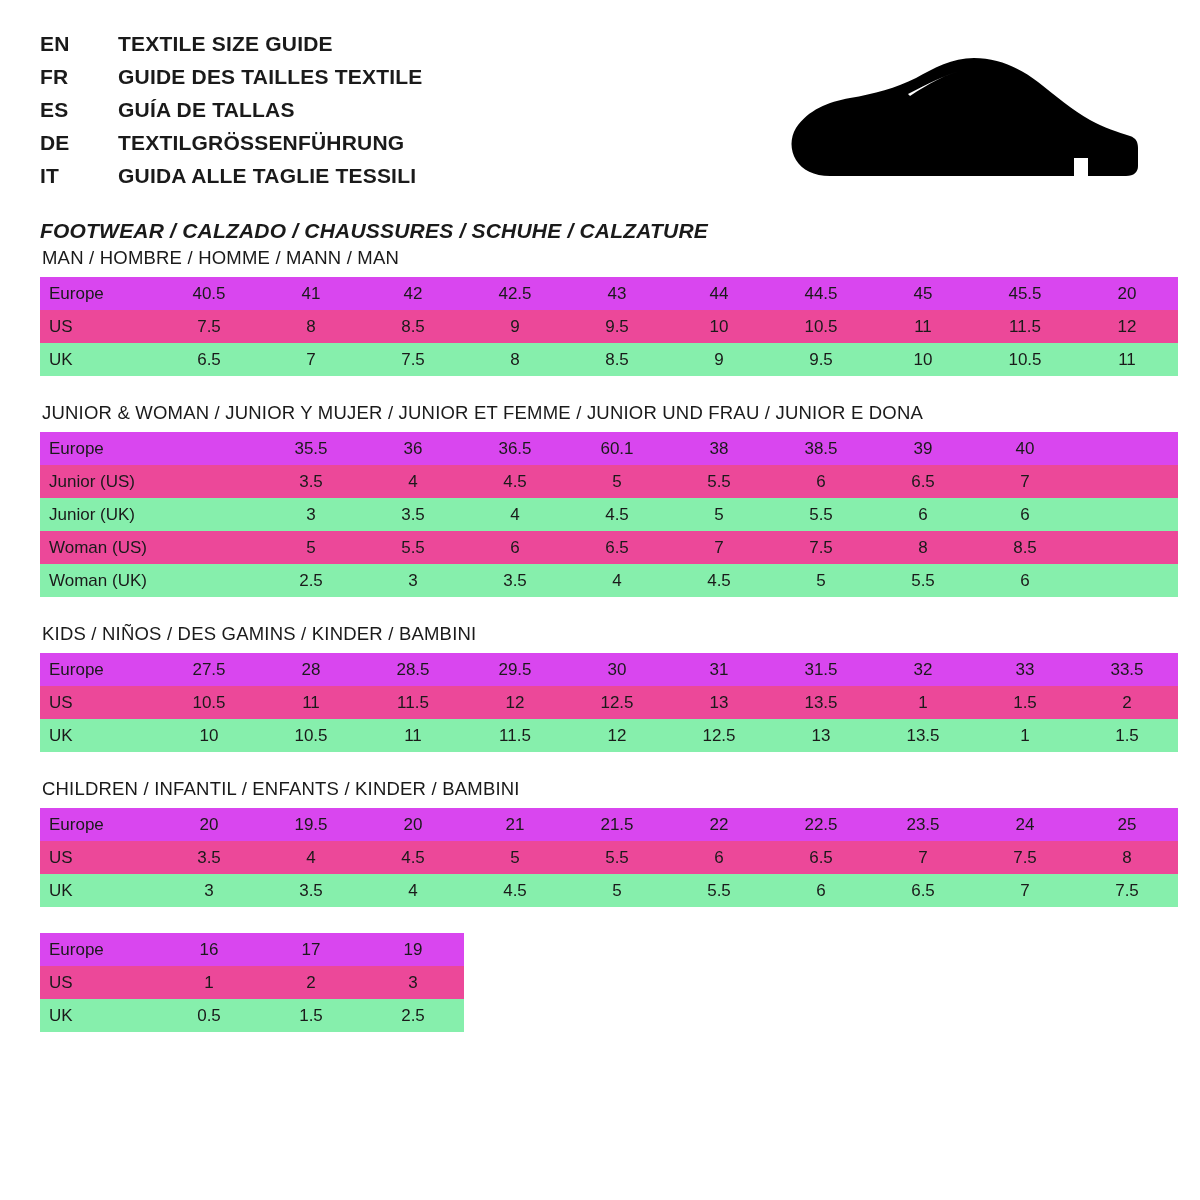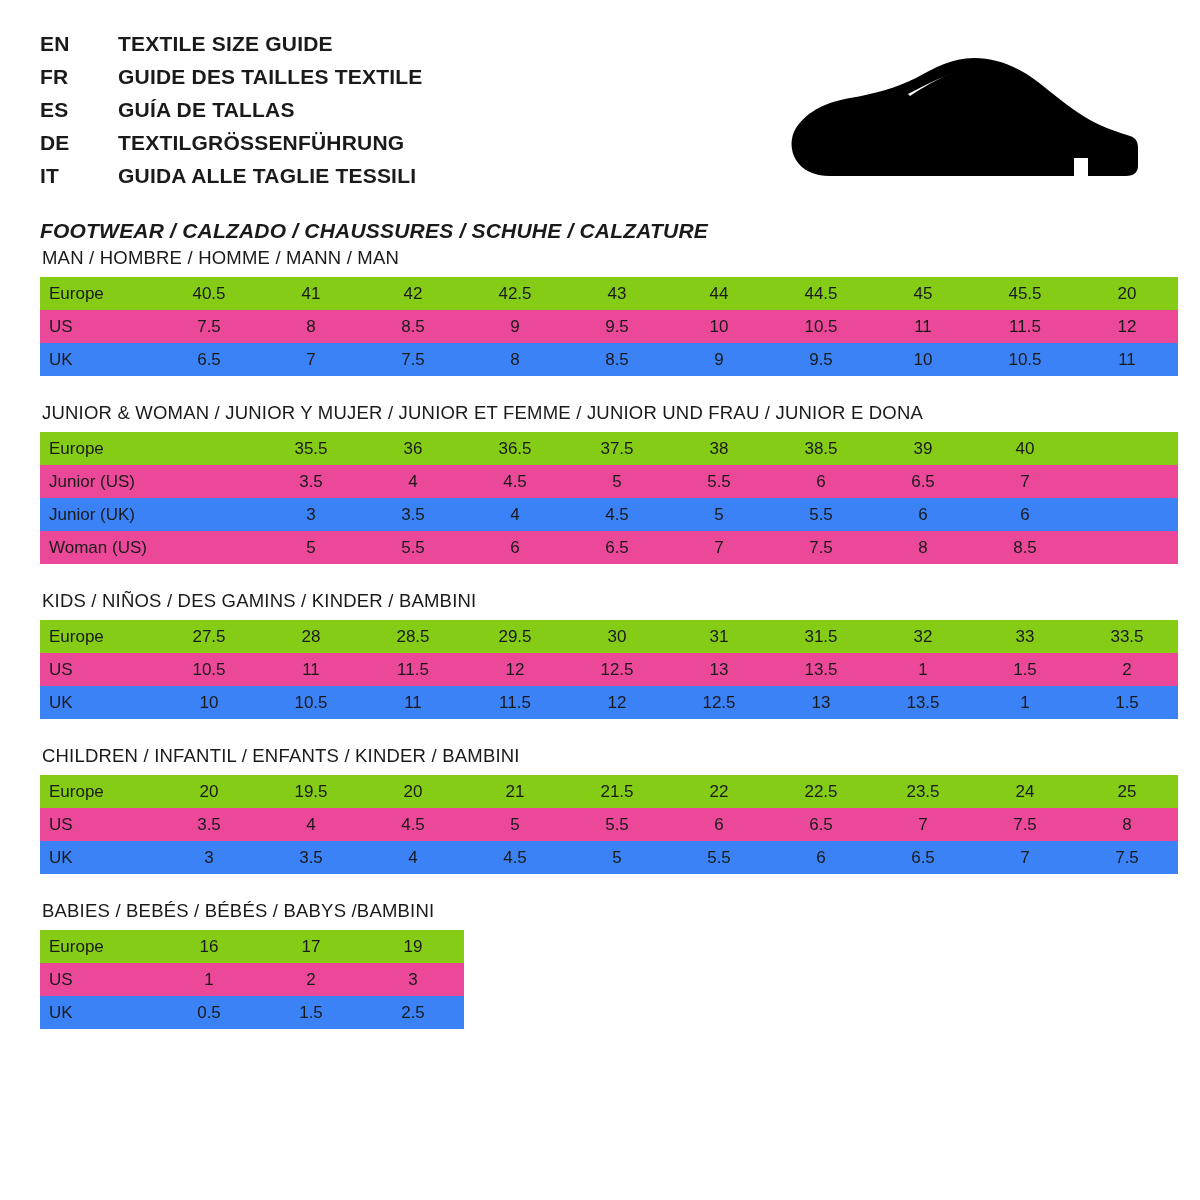--- a/index.html
+++ b/index.html
@@ -77,24 +77,24 @@
     padding: 0;
     text-align: center;
     vertical-align: middle;
     color: #1a1a1a;
   }
   table.size-table td.rowhead {
     text-align: left;
     padding-left: 9px;
   }
   tr.head td {
-    background: #84cc16;
+    background: #d946ef;
   }
   tr.alt td {
-    background: #3b82f6;
+    background: #86efac;
   }
   tr.plain td {
     background: #ec4899;
   }
 
   
   .w-label { width: 118px; }
   .w-cell  { width: 102px; }
 
   .tbl-man   { width: 1120px; }
@@ -236,21 +236,21 @@
           <col class="w-cell">
           <col class="w-cell">
       </colgroup>
       <tbody>
         <tr class="head">
           <td class="rowhead">Europe</td>
           <td></td>
           <td>35.5</td>
           <td>36</td>
           <td>36.5</td>
-          <td>37.5</td>
+          <td>60.1</td>
           <td>38</td>
           <td>38.5</td>
           <td>39</td>
           <td>40</td>
           <td></td>
         </tr>
         <tr class="plain">
           <td class="rowhead">Junior (US)</td>
           <td></td>
           <td>3.5</td>
@@ -280,20 +280,33 @@
           <td class="rowhead">Woman (US)</td>
           <td></td>
           <td>5</td>
           <td>5.5</td>
           <td>6</td>
           <td>6.5</td>
           <td>7</td>
           <td>7.5</td>
           <td>8</td>
           <td>8.5</td>
+          <td></td>
+        </tr>
+        <tr class="alt">
+          <td class="rowhead">Woman (UK)</td>
+          <td></td>
+          <td>2.5</td>
+          <td>3</td>
+          <td>3.5</td>
+          <td>4</td>
+          <td>4.5</td>
+          <td>5</td>
+          <td>5.5</td>
+          <td>6</td>
           <td></td>
         </tr>
       </tbody>
     </table>
   </div>
 
   <div class="section">
     <div class="section-title">KIDS / NIÑOS / DES GAMINS / KINDER / BAMBINI</div>
     <table class="size-table tbl-kids">
       <colgroup>
@@ -407,21 +420,20 @@
           <td>6</td>
           <td>6.5</td>
           <td>7</td>
           <td>7.5</td>
         </tr>
       </tbody>
     </table>
   </div>
 
   <div class="section">
-    <div class="section-title">BABIES  / BEBÉS / BÉBÉS / BABYS /BAMBINI</div>
     <table class="size-table tbl-baby">
       <colgroup>
         <col class="w-label">
           <col class="w-cell">
           <col class="w-cell">
           <col class="w-cell">
       </colgroup>
       <tbody>
         <tr class="head">
           <td class="rowhead">Europe</td>

